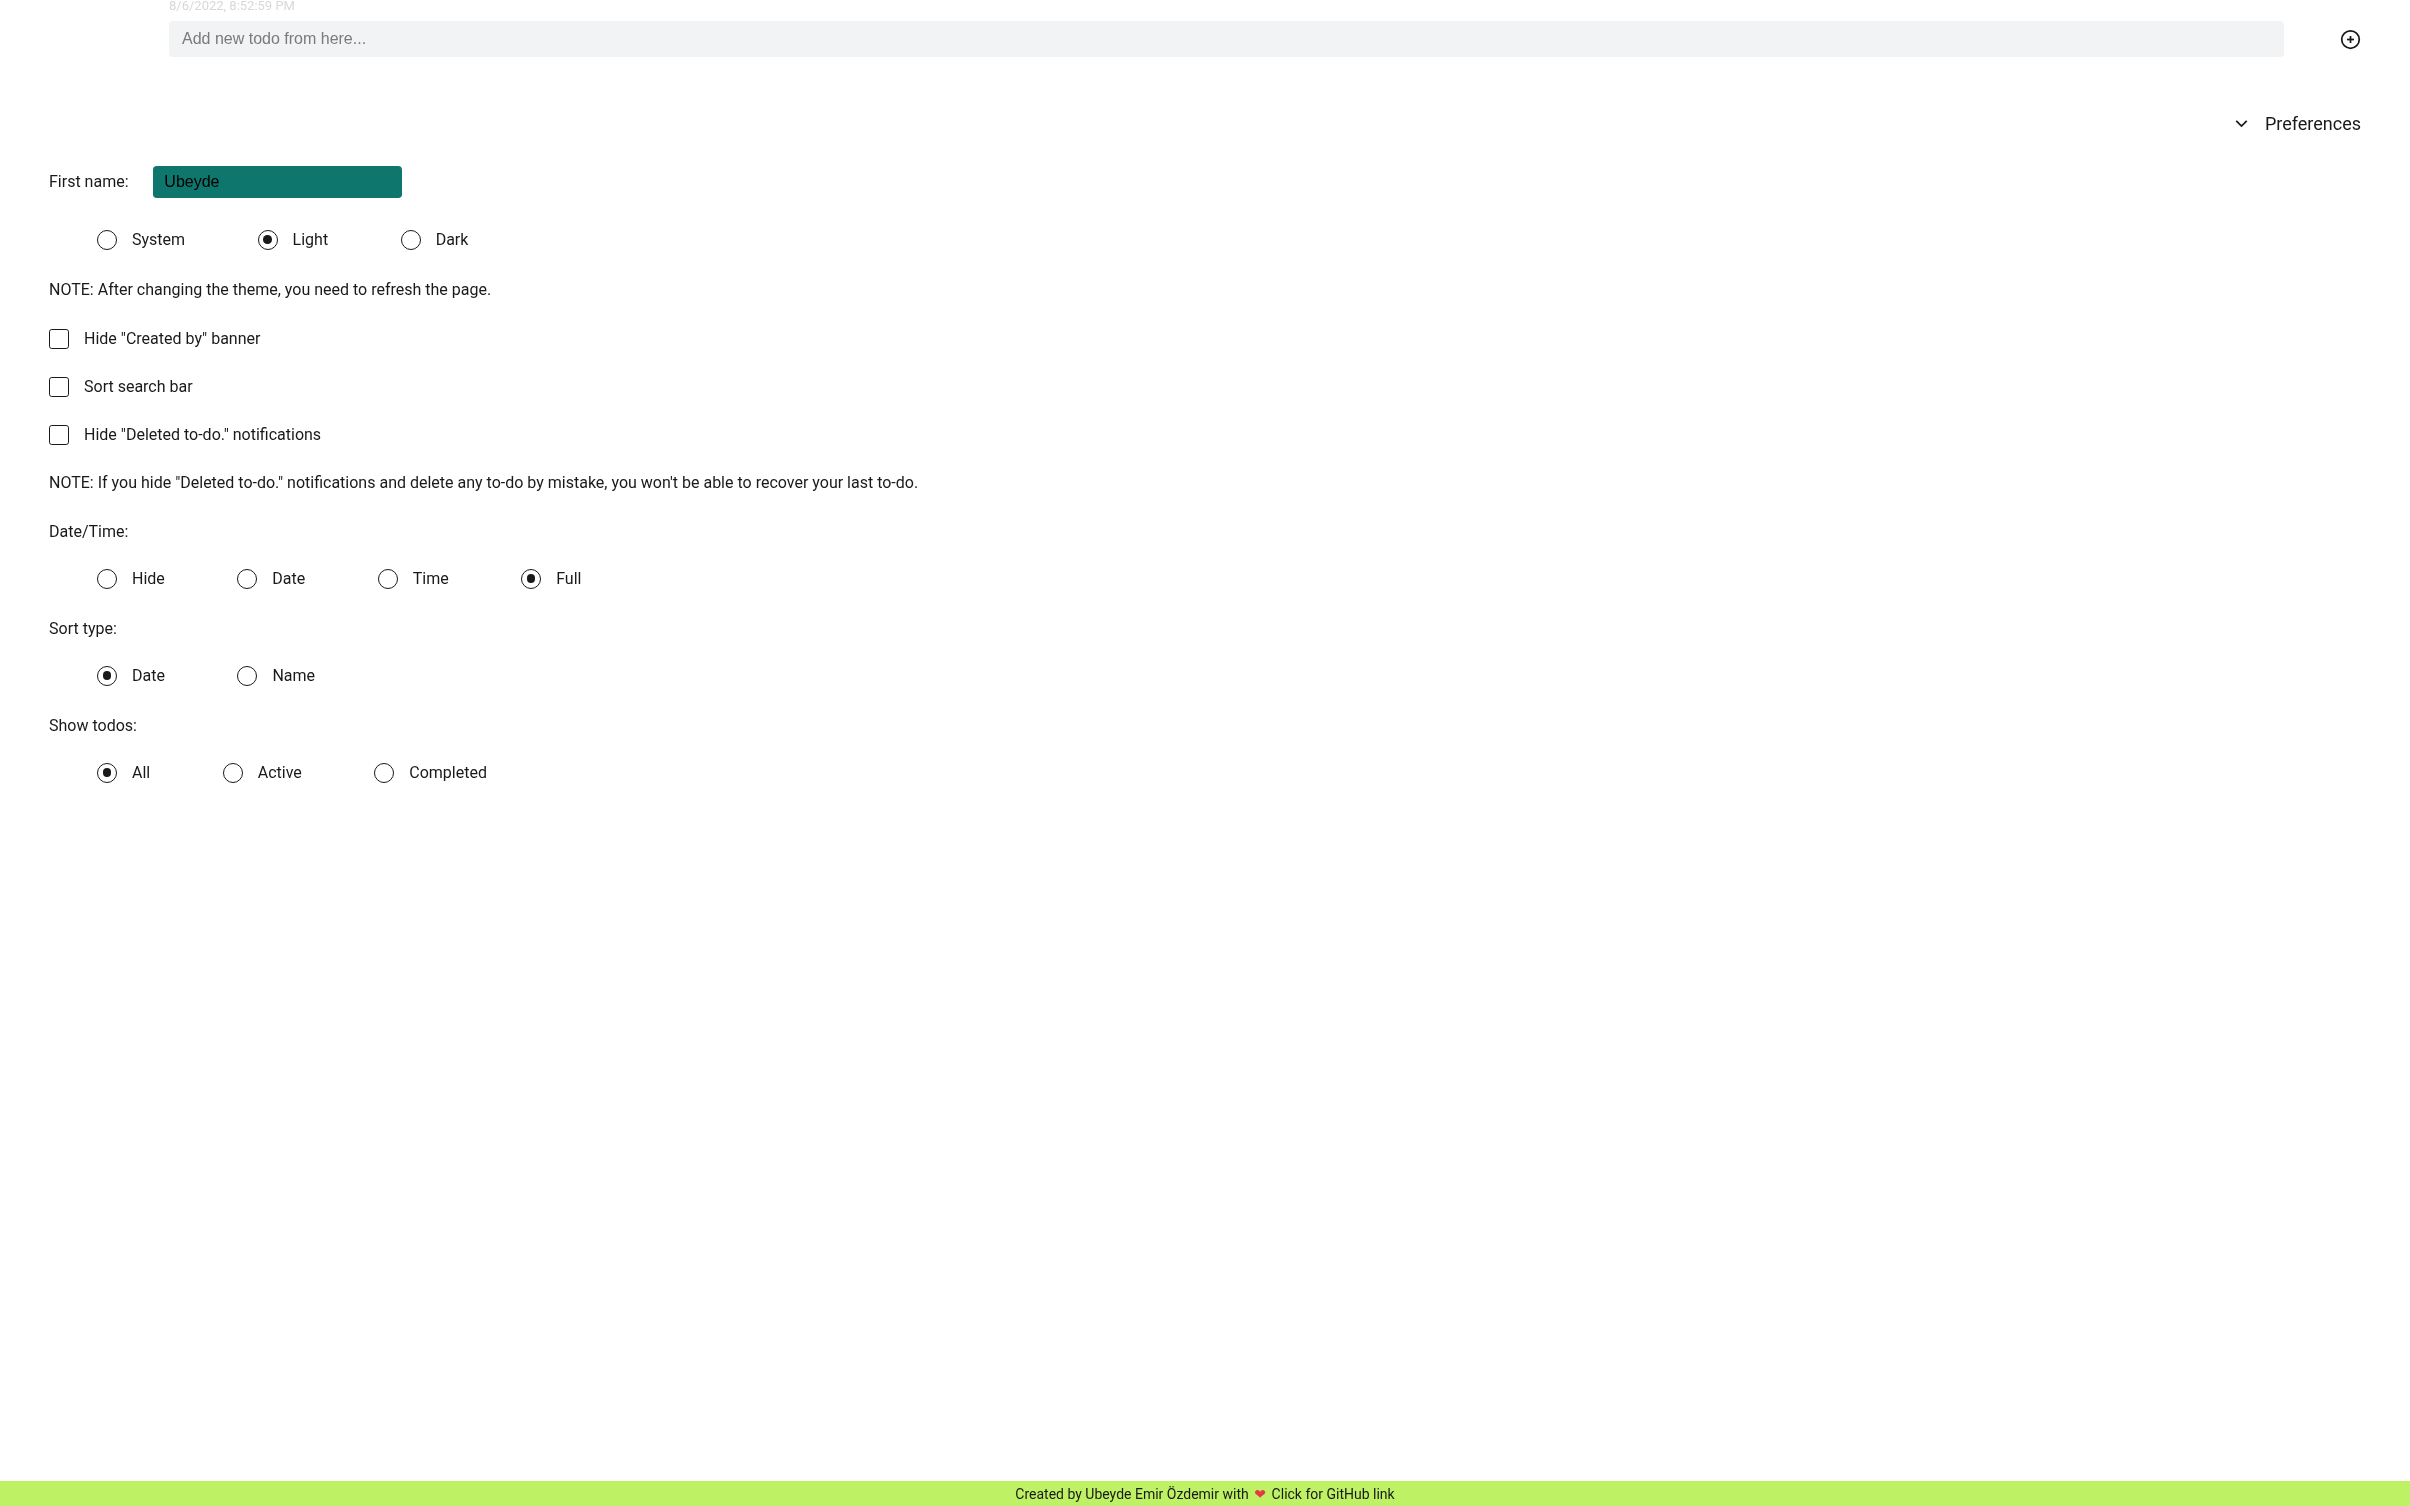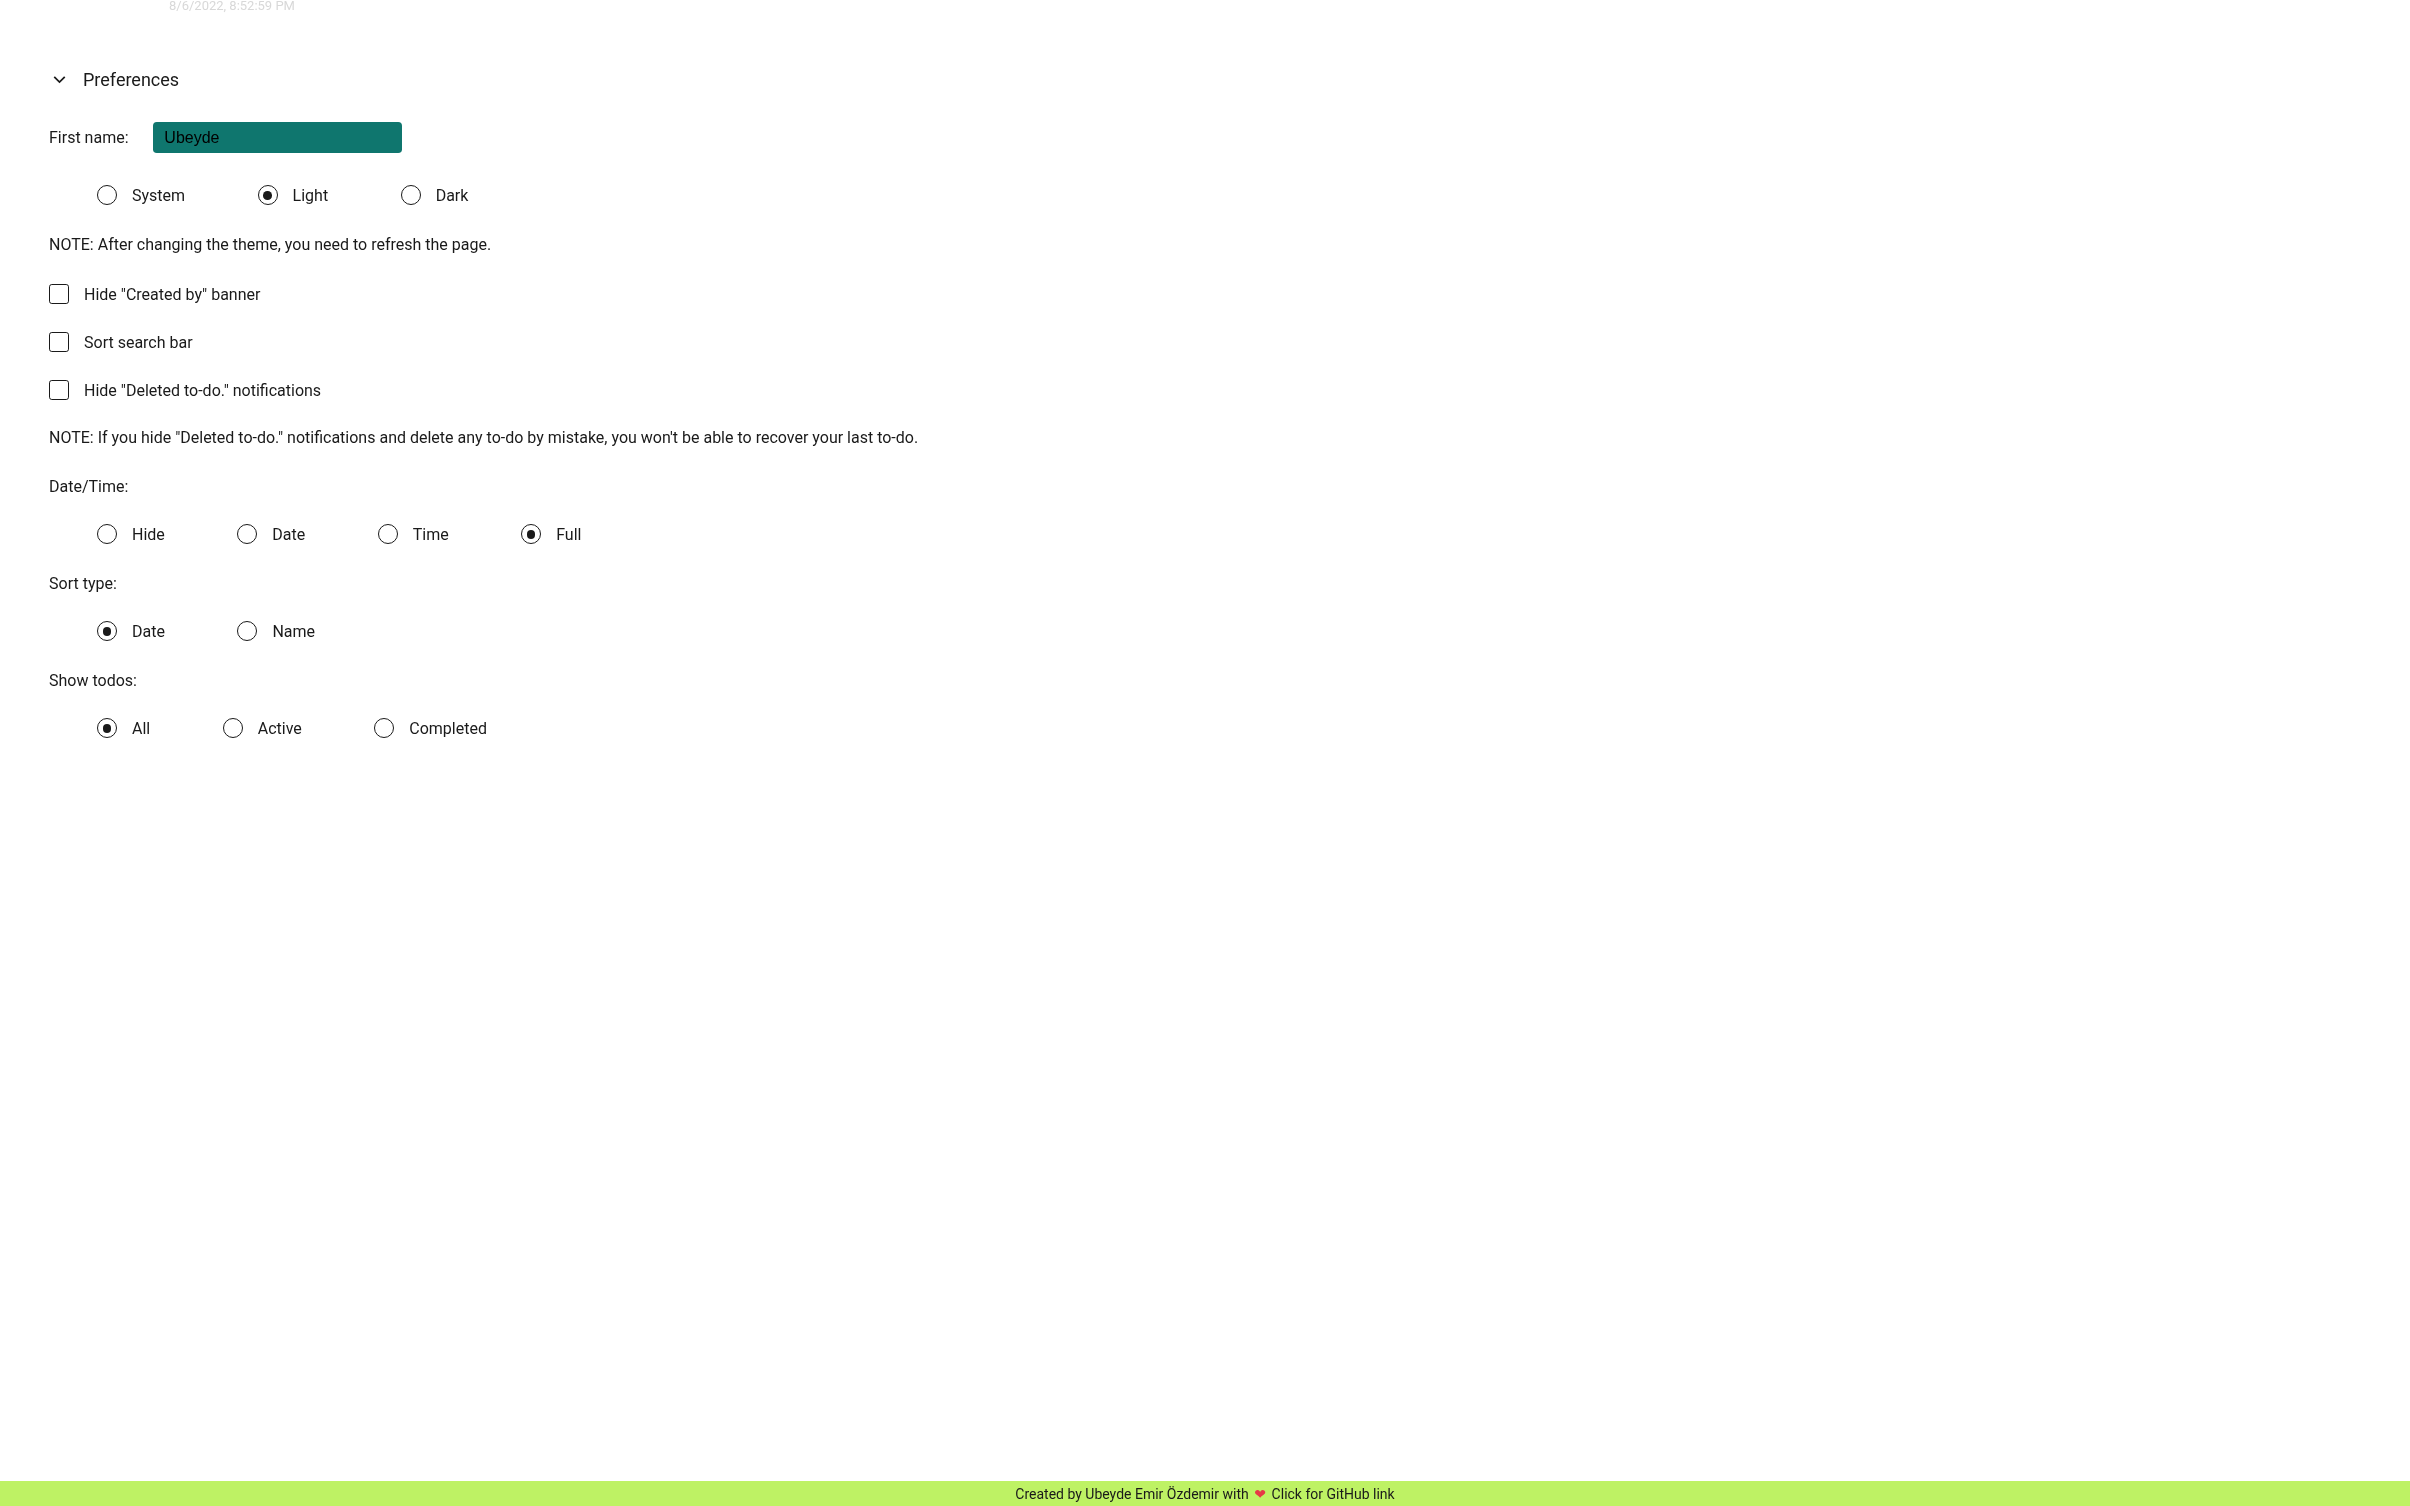--- a/index.html
+++ b/index.html
@@ -62,20 +62,21 @@
 
     .preferences-section {
       margin: 56px 49px 0 49px;
     }
     .preferences-header {
       display: flex;
       align-items: center;
       gap: 13px;
       margin-bottom: 32px;
       cursor: pointer;
+      justify-content: flex-end;
     }
     .preferences-header svg {
       width: 21px;
       height: 21px;
     }
     .preferences-title {
       font-size: 18px;
       font-weight: 400;
     }
 
@@ -177,20 +178,30 @@
       color: #e63946;
       font-size: 14px;
     }
   </style>
 </head>
 <body>
 
 <div class="content-wrapper">
   <div class="timestamp">8/6/2022, 8:52:59 PM</div>
 
+  <div class="todo-input-row">
+    <input type="text" class="todo-input" placeholder="Add new todo from here..." style="">
+    <div class="add-button">
+      <svg viewBox="0 0 24 24" fill="none" stroke="#1a1a1a" stroke-width="2">
+        <circle cx="12" cy="12" r="10"></circle>
+        <line x1="12" y1="8" x2="12" y2="16"></line>
+        <line x1="8" y1="12" x2="16" y2="12"></line>
+      </svg>
+    </div>
+  </div>
 
   <div class="preferences-section">
     <div class="preferences-header">
       <svg viewBox="0 0 24 24" fill="none" stroke="#1a1a1a" stroke-width="2">
         <polyline points="6 9 12 15 18 9"></polyline>
       </svg>
       <span class="preferences-title">Preferences</span>
     </div>
 
     <div class="form-row">

